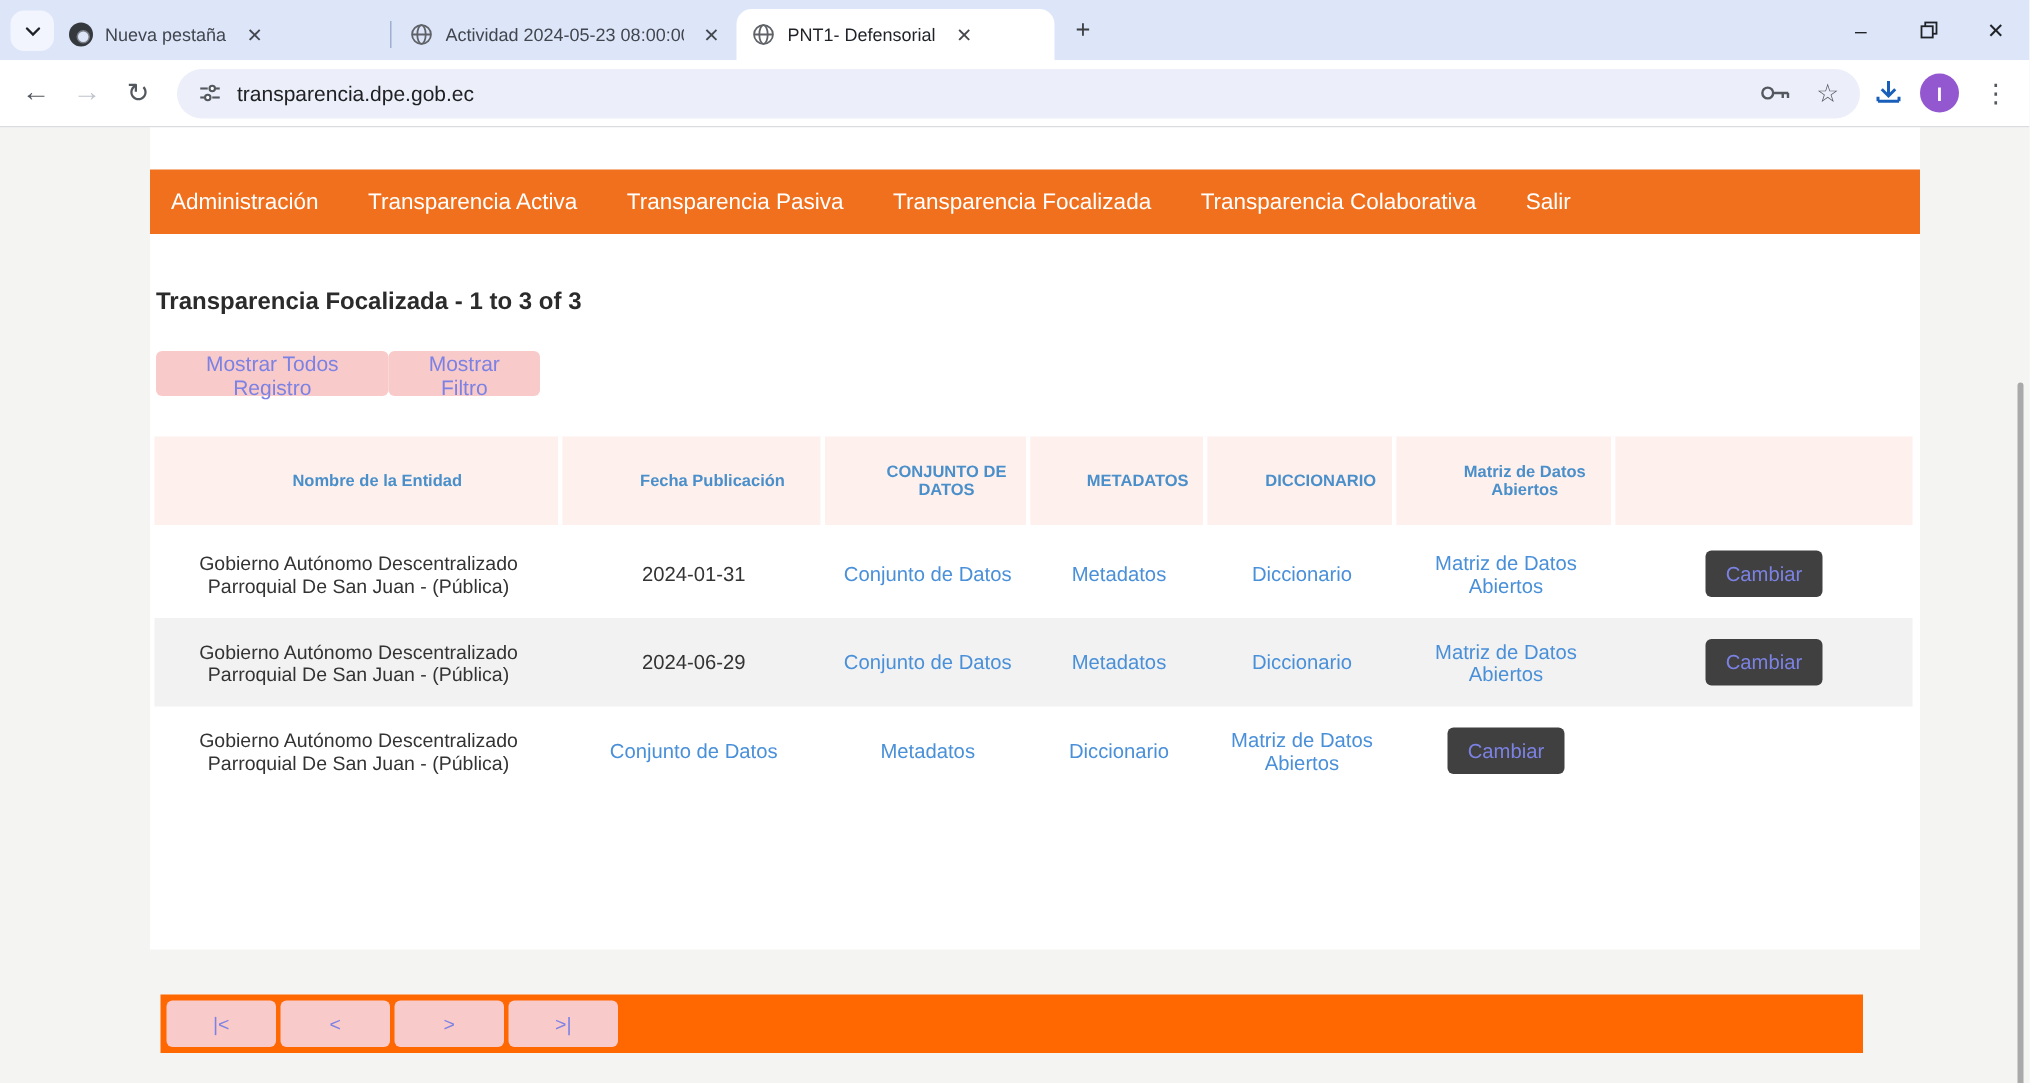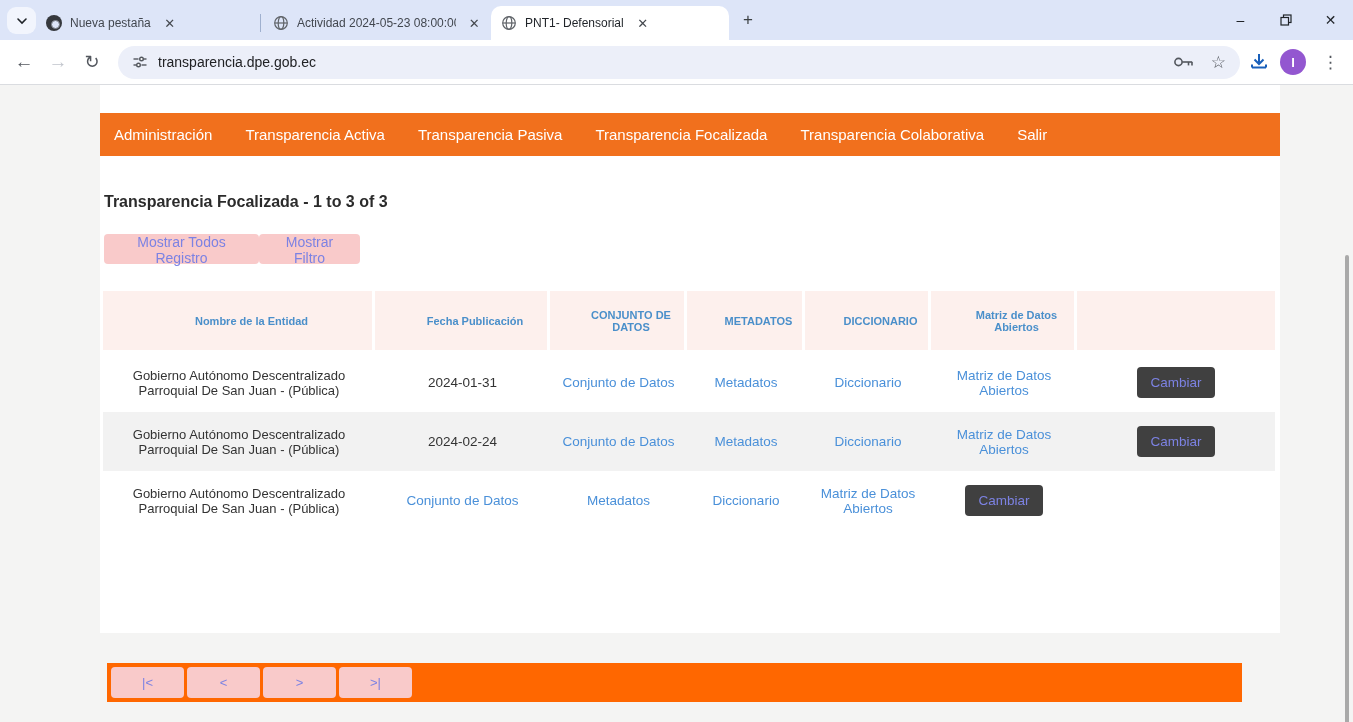--- a/index.html
+++ b/index.html
@@ -141,21 +141,21 @@
         <g stroke="#5f6368" stroke-width="1.2" fill="none">
           <circle cx="8" cy="8" r="6.3"></circle>
           <ellipse cx="8" cy="8" rx="2.8" ry="6.3"></ellipse>
           <path d="M1.8 8 h12.4"></path>
         </g>
       </svg>
     <span class="title">Actividad 2024-05-23 08:00:00</span>
     <span class="close">✕</span>
   </div>
 
-  <div class="tab active" style="width:238px">
+  <div class="tab active" style="width:212px">
     <svg class="favicon" viewBox="0 0 16 16">
         <g stroke="#5f6368" stroke-width="1.2" fill="none">
           <circle cx="8" cy="8" r="6.3"></circle>
           <ellipse cx="8" cy="8" rx="2.8" ry="6.3"></ellipse>
           <path d="M1.8 8 h12.4"></path>
         </g>
       </svg>
     <span class="title">PNT1- Defensorial</span>
     <span class="close">✕</span>
   </div>
@@ -255,21 +255,21 @@
         <div class="cell">2024-01-31</div>
         <div class="cell"><a href="#">Conjunto de Datos</a></div>
         <div class="cell"><a href="#">Metadatos</a></div>
         <div class="cell"><a href="#">Diccionario</a></div>
         <div class="cell"><a href="#" class="matriz">Matriz de Datos Abiertos</a></div>
         <div class="cell"><button class="cambiar">Cambiar</button></div>
       </div>
 
       <div class="tr stripe">
         <div class="cell entity">Gobierno Autónomo Descentralizado Parroquial De San Juan - (Pública)</div>
-        <div class="cell">2024-02-24</div>
+        <div class="cell">2024-06-29</div>
         <div class="cell"><a href="#">Conjunto de Datos</a></div>
         <div class="cell"><a href="#">Metadatos</a></div>
         <div class="cell"><a href="#">Diccionario</a></div>
         <div class="cell"><a href="#" class="matriz">Matriz de Datos Abiertos</a></div>
         <div class="cell"><button class="cambiar">Cambiar</button></div>
       </div>
 
       <div class="tr">
         <div class="cell entity">Gobierno Autónomo Descentralizado Parroquial De San Juan - (Pública)</div>
         <div class="cell"><a href="#">Conjunto de Datos</a></div>

